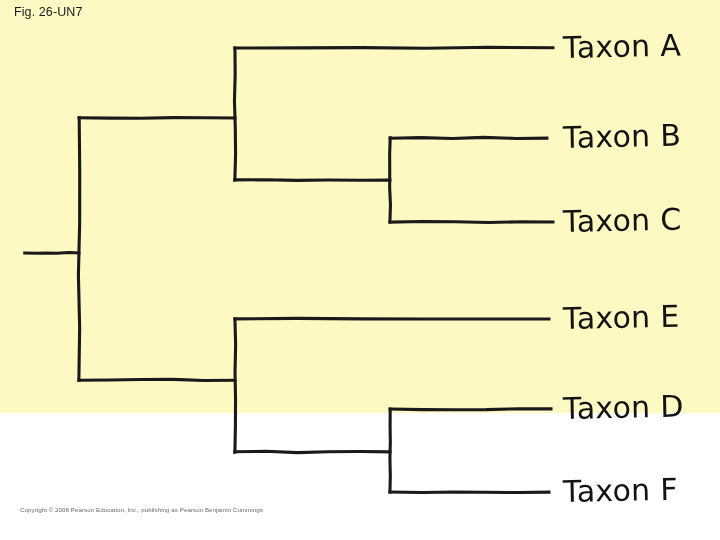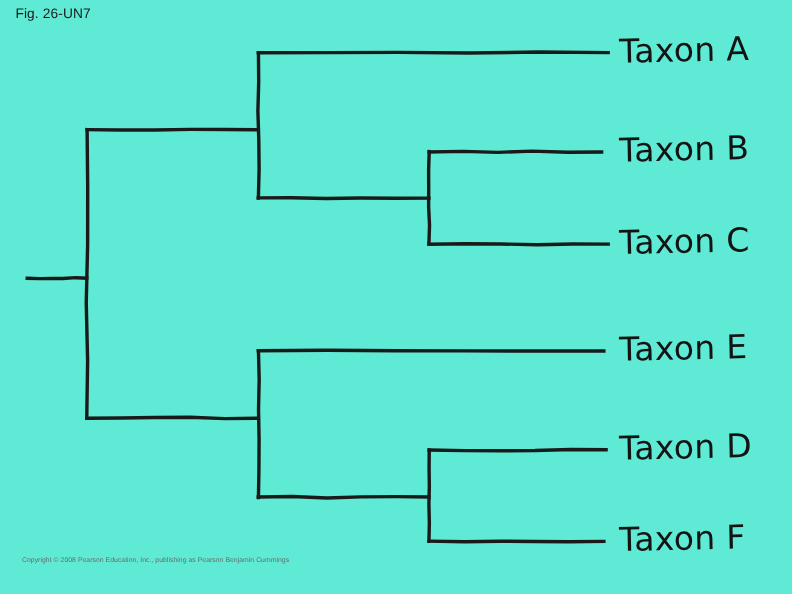--- a/index.html
+++ b/index.html
@@ -11,22 +11,22 @@
     width: 720px;
     height: 540px;
     overflow: hidden;
     font-family: "Liberation Sans", sans-serif;
     position: relative;
   }
   #slide {
     position: absolute;
     left: 0; top: 0;
     width: 720px;
-    height: 540px;
-    background: #5eead4;
+    height: 413px;
+    background: #fef9c3;
   }
   #fig-label {
     position: absolute;
     left: 14px;
     top: 5px;
     font-family: "Liberation Sans", sans-serif;
     font-size: 12.5px;
     line-height: 14px;
     color: #1a1a1a;
     letter-spacing: 0.1px;

